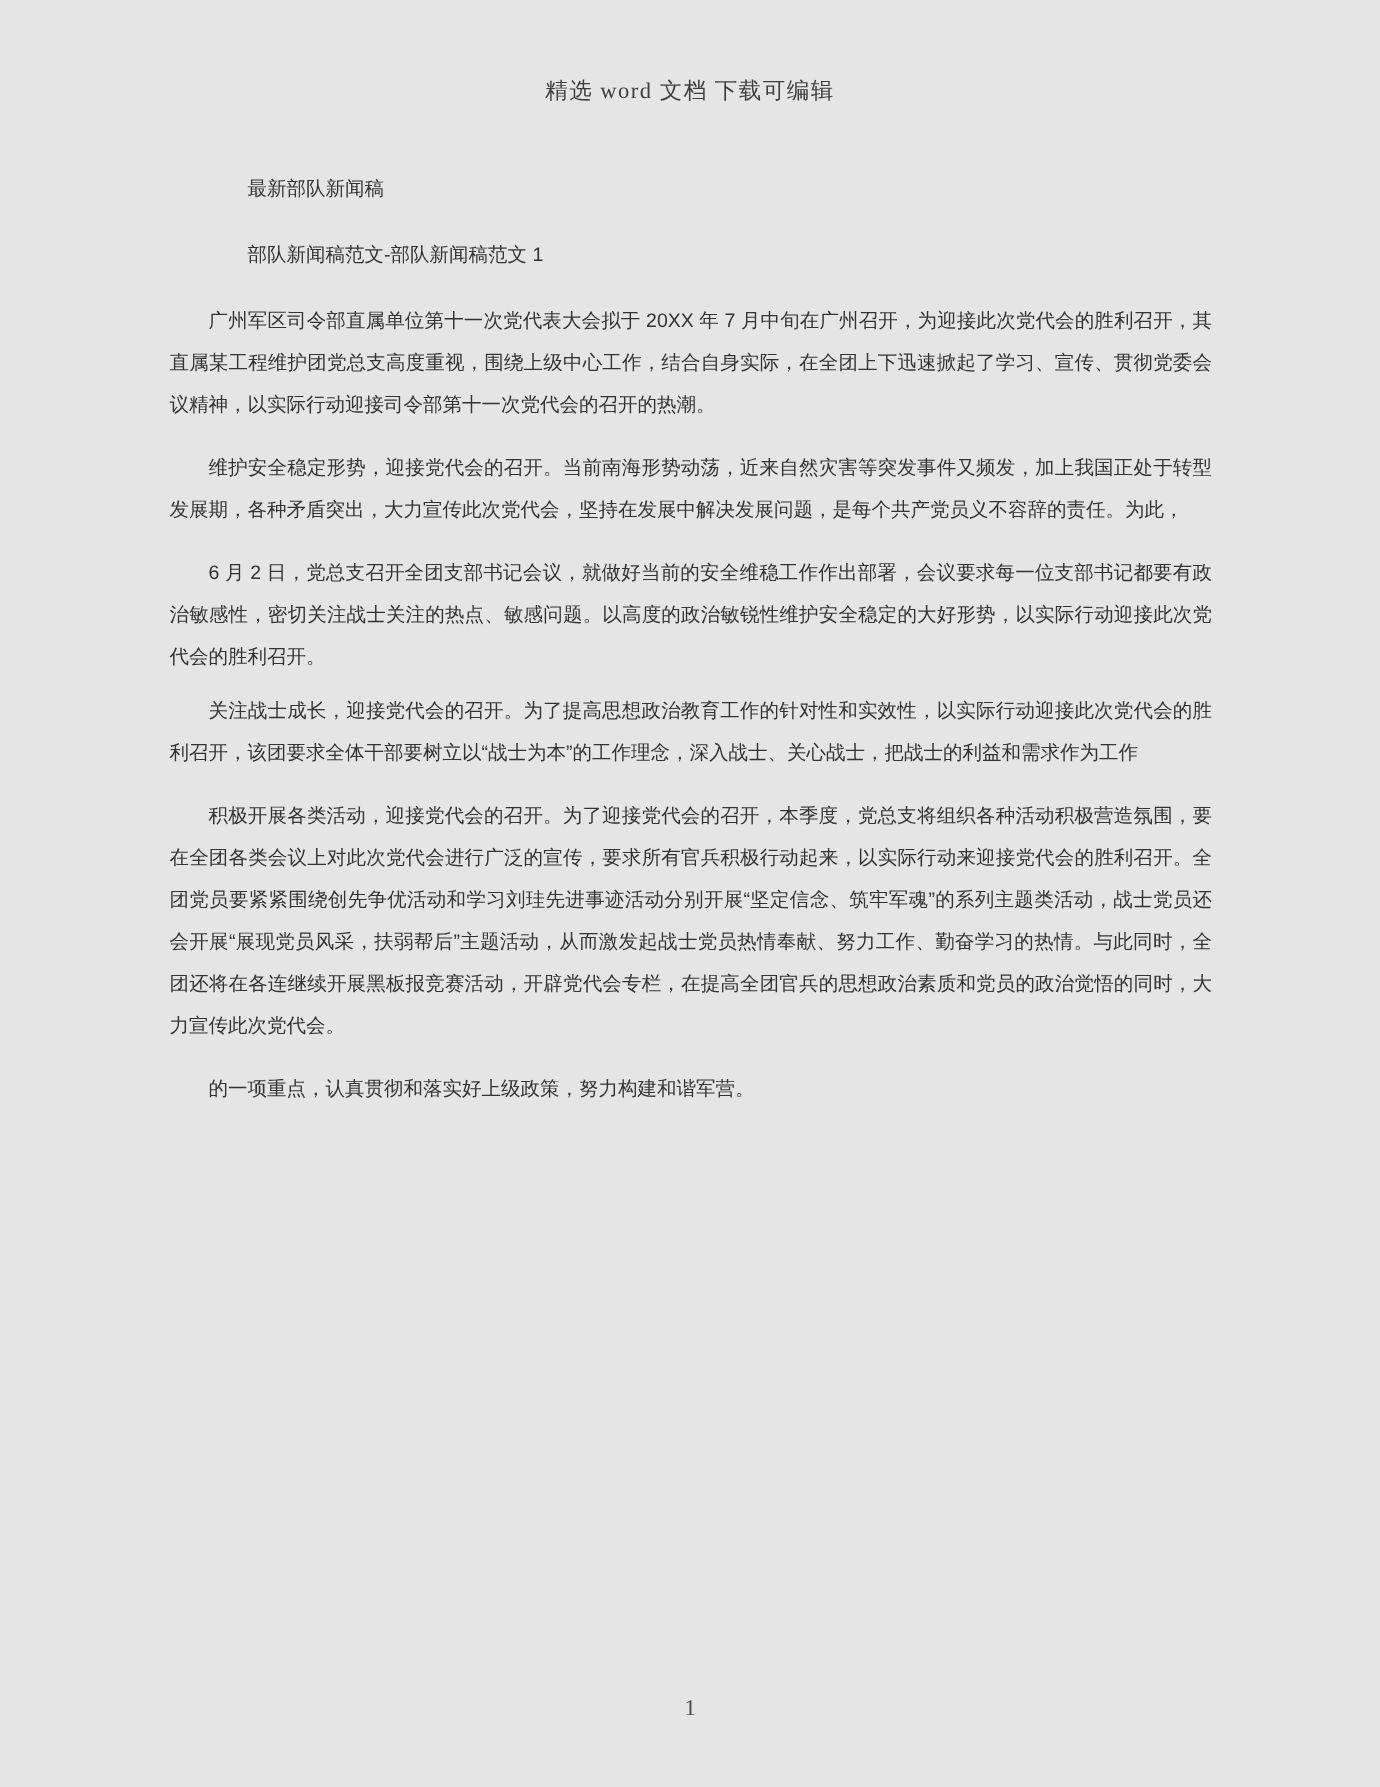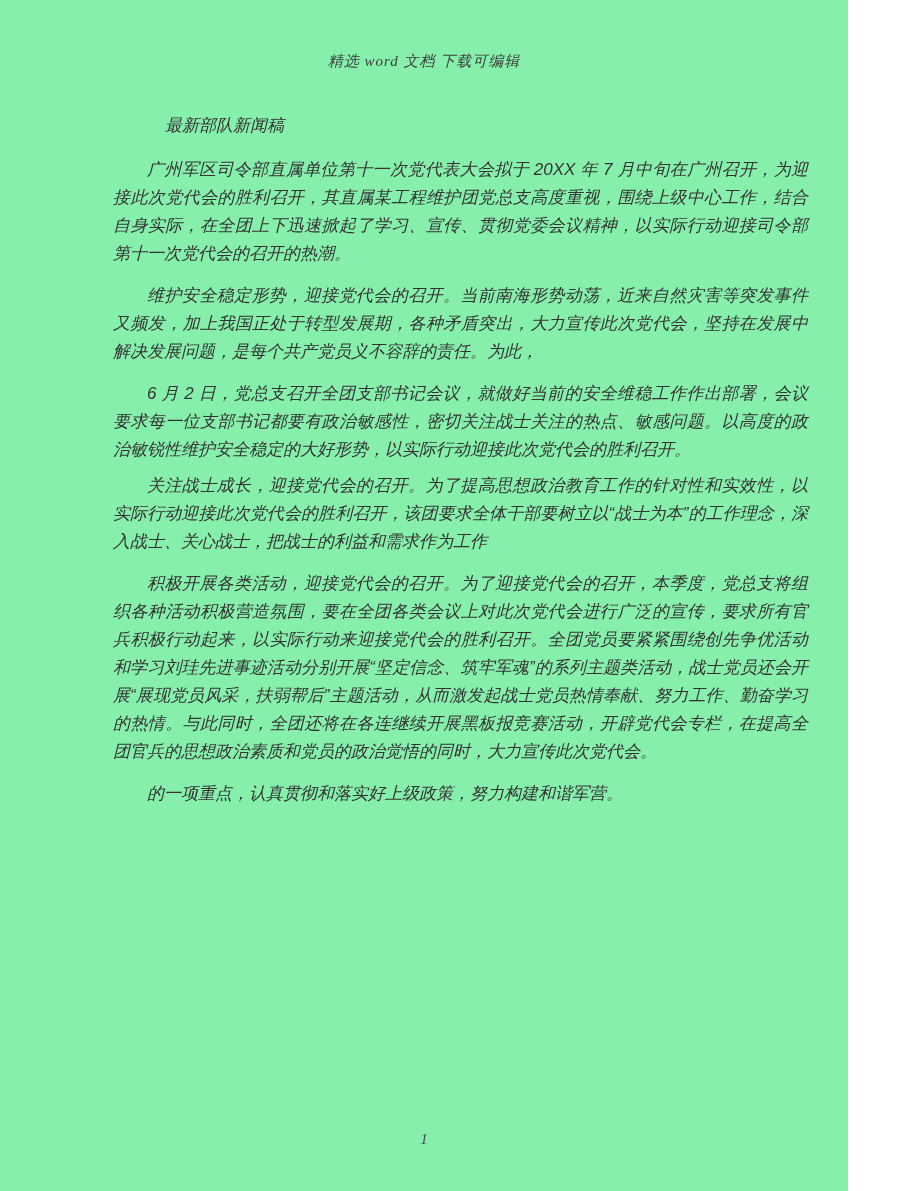--- a/index.html
+++ b/index.html
@@ -2,27 +2,26 @@
 <html><head>
 <meta charset="utf-8">
 <style>
   html, body {
     margin: 0;
     padding: 0;
     background: #ffffff;
   }
   .page {
     position: relative;
-    width: 848px;
+    width: 920px;
     height: 1191px;
-    background: #86efac;
+    background: #e5e5e5;
     font-family: "Liberation Sans", sans-serif;
     color: #333333;
     overflow: hidden;
-    font-style: italic;
   }
   .doc-header {
     position: absolute;
     top: 50px;
     left: 0;
     width: 100%;
     text-align: center;
     font-family: "Liberation Serif", "DejaVu Serif", serif;
     font-size: 15px;
     line-height: 22px;
@@ -30,21 +29,21 @@
     letter-spacing: 1px;
   }
   .content {
     position: absolute;
     top: 112px;
     left: 113px;
     width: 695px;
   }
   .content p {
     margin: 0 0 14px 0;
-    font-size: 17px;
+    font-size: 13px;
     line-height: 28px;
     text-align: justify;
     text-justify: inter-ideograph;
     text-indent: 2em;
     color: #333333;
     word-break: break-all;
   }
   .content p.doc-title,
   .content p.doc-subtitle {
     text-indent: 52px;
@@ -71,20 +70,21 @@
 </style>
 </head>
 <body>
 
 <div class="page">
 
   <div class="doc-header">精选 word 文档  下载可编辑</div>
 
   <div class="content">
     <p class="doc-title">最新部队新闻稿</p>
+    <p class="doc-subtitle">部队新闻稿范文-部队新闻稿范文 1</p>
     <p>广州军区司令部直属单位第十一次党代表大会拟于 20XX 年 7 月中旬在广州召开，为迎接此次党代会的胜利召开，其直属某工程维护团党总支高度重视，围绕上级中心工作，结合自身实际，在全团上下迅速掀起了学习、宣传、贯彻党委会议精神，以实际行动迎接司令部第十一次党代会的召开的热潮。</p>
     <p>维护安全稳定形势，迎接党代会的召开。当前南海形势动荡，近来自然灾害等突发事件又频发，加上我国正处于转型发展期，各种矛盾突出，大力宣传此次党代会，坚持在发展中解决发展问题，是每个共产党员义不容辞的责任。为此，</p>
     <p class="gap-lg">6 月 2 日，党总支召开全团支部书记会议，就做好当前的安全维稳工作作出部署，会议要求每一位支部书记都要有政治敏感性，密切关注战士关注的热点、敏感问题。以高度的政治敏锐性维护安全稳定的大好形势，以实际行动迎接此次党代会的胜利召开。</p>
     <p>关注战士成长，迎接党代会的召开。为了提高思想政治教育工作的针对性和实效性，以实际行动迎接此次党代会的胜利召开，该团要求全体干部要树立以“战士为本”的工作理念，深入战士、关心战士，把战士的利益和需求作为工作</p>
     <p>积极开展各类活动，迎接党代会的召开。为了迎接党代会的召开，本季度，党总支将组织各种活动积极营造氛围，要在全团各类会议上对此次党代会进行广泛的宣传，要求所有官兵积极行动起来，以实际行动来迎接党代会的胜利召开。全团党员要紧紧围绕创先争优活动和学习刘珪先进事迹活动分别开展“坚定信念、筑牢军魂”的系列主题类活动，战士党员还会开展“展现党员风采，扶弱帮后”主题活动，从而激发起战士党员热情奉献、努力工作、勤奋学习的热情。与此同时，全团还将在各连继续开展黑板报竞赛活动，开辟党代会专栏，在提高全团官兵的思想政治素质和党员的政治觉悟的同时，大力宣传此次党代会。</p>
     <p class="last">的一项重点，认真贯彻和落实好上级政策，努力构建和谐军营。</p>
   </div>
 
   <div class="doc-footer">1</div>
 

